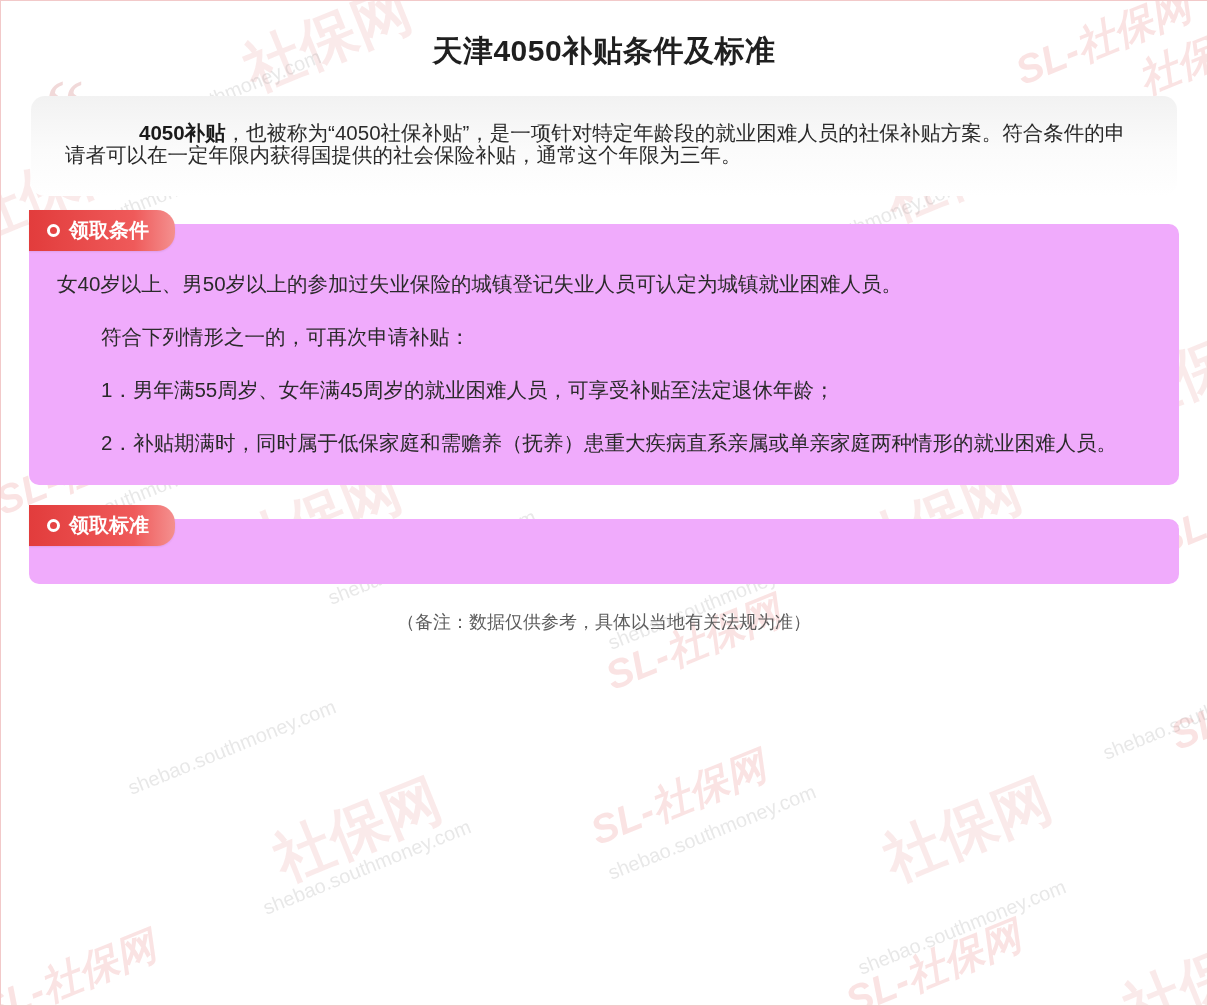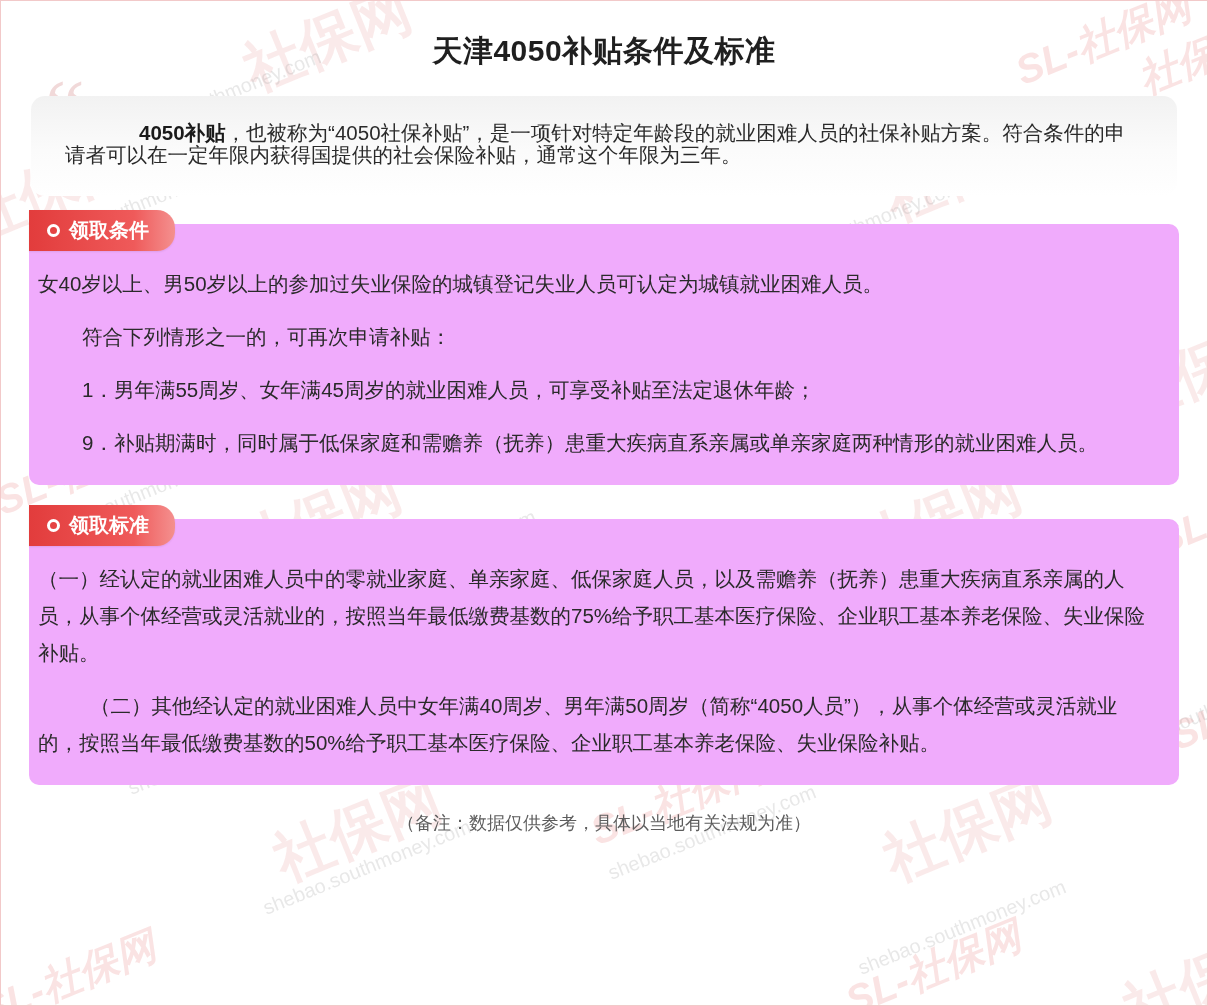--- a/index.html
+++ b/index.html
@@ -115,21 +115,21 @@
     top: -14px;
     box-shadow: 0 1px 2px rgba(0,0,0,0.08);
   }
   .badge .ring {
     width: 13px; height: 13px;
     border: 3px solid #fff;
     border-radius: 50%;
     display: inline-block;
   }
   .sec-body {
-    padding: 0 22px 0 9px;
+    padding: 0 22px 0 28px;
     font-size: 20.5px;
     line-height: 37px;
     color: #2a2a2a;
   }
   .sec-body p { margin: 0 0 16px 0; }
   .sec-body p:last-child { margin-bottom: 0; }
   .sec-body p.i1 { text-indent: 44px; }
   .sec-body p.i2 { text-indent: 52px; }
   .sec-body p.i0 { text-indent: 0; }
 
@@ -196,30 +196,26 @@
 
   <div class="section">
     <div class="badge">
       <span class="ring"></span>
       <span>领取条件</span>
     </div>
     <div class="sec-body">
       <p class="i0">女40岁以上、男50岁以上的参加过失业保险的城镇登记失业人员可认定为城镇就业困难人员。</p>
       <p class="i1">符合下列情形之一的，可再次申请补贴：</p>
       <p class="i1">1．男年满55周岁、女年满45周岁的就业困难人员，可享受补贴至法定退休年龄；</p>
-      <p class="i1">9．补贴期满时，同时属于低保家庭和需赡养（抚养）患重大疾病直系亲属或单亲家庭两种情形的就业困难人员。</p>
+      <p class="i1">2．补贴期满时，同时属于低保家庭和需赡养（抚养）患重大疾病直系亲属或单亲家庭两种情形的就业困难人员。</p>
     </div>
   </div>
 
   <div class="section tight">
     <div class="badge">
       <span class="ring"></span>
       <span>领取标准</span>
     </div>
-    <div class="sec-body">
-      <p class="i0">（一）经认定的就业困难人员中的零就业家庭、单亲家庭、低保家庭人员，以及需赡养（抚养）患重大疾病直系亲属的人员，从事个体经营或灵活就业的，按照当年最低缴费基数的75%给予职工基本医疗保险、企业职工基本养老保险、失业保险补贴。</p>
-      <p class="i2">（二）其他经认定的就业困难人员中女年满40周岁、男年满50周岁（简称“4050人员”），从事个体经营或灵活就业的，按照当年最低缴费基数的50%给予职工基本医疗保险、企业职工基本养老保险、失业保险补贴。</p>
-    </div>
   </div>
 
   <div class="footer">（备注：数据仅供参考，具体以当地有关法规为准）</div>
 
 </div>
 
 </body></html>

